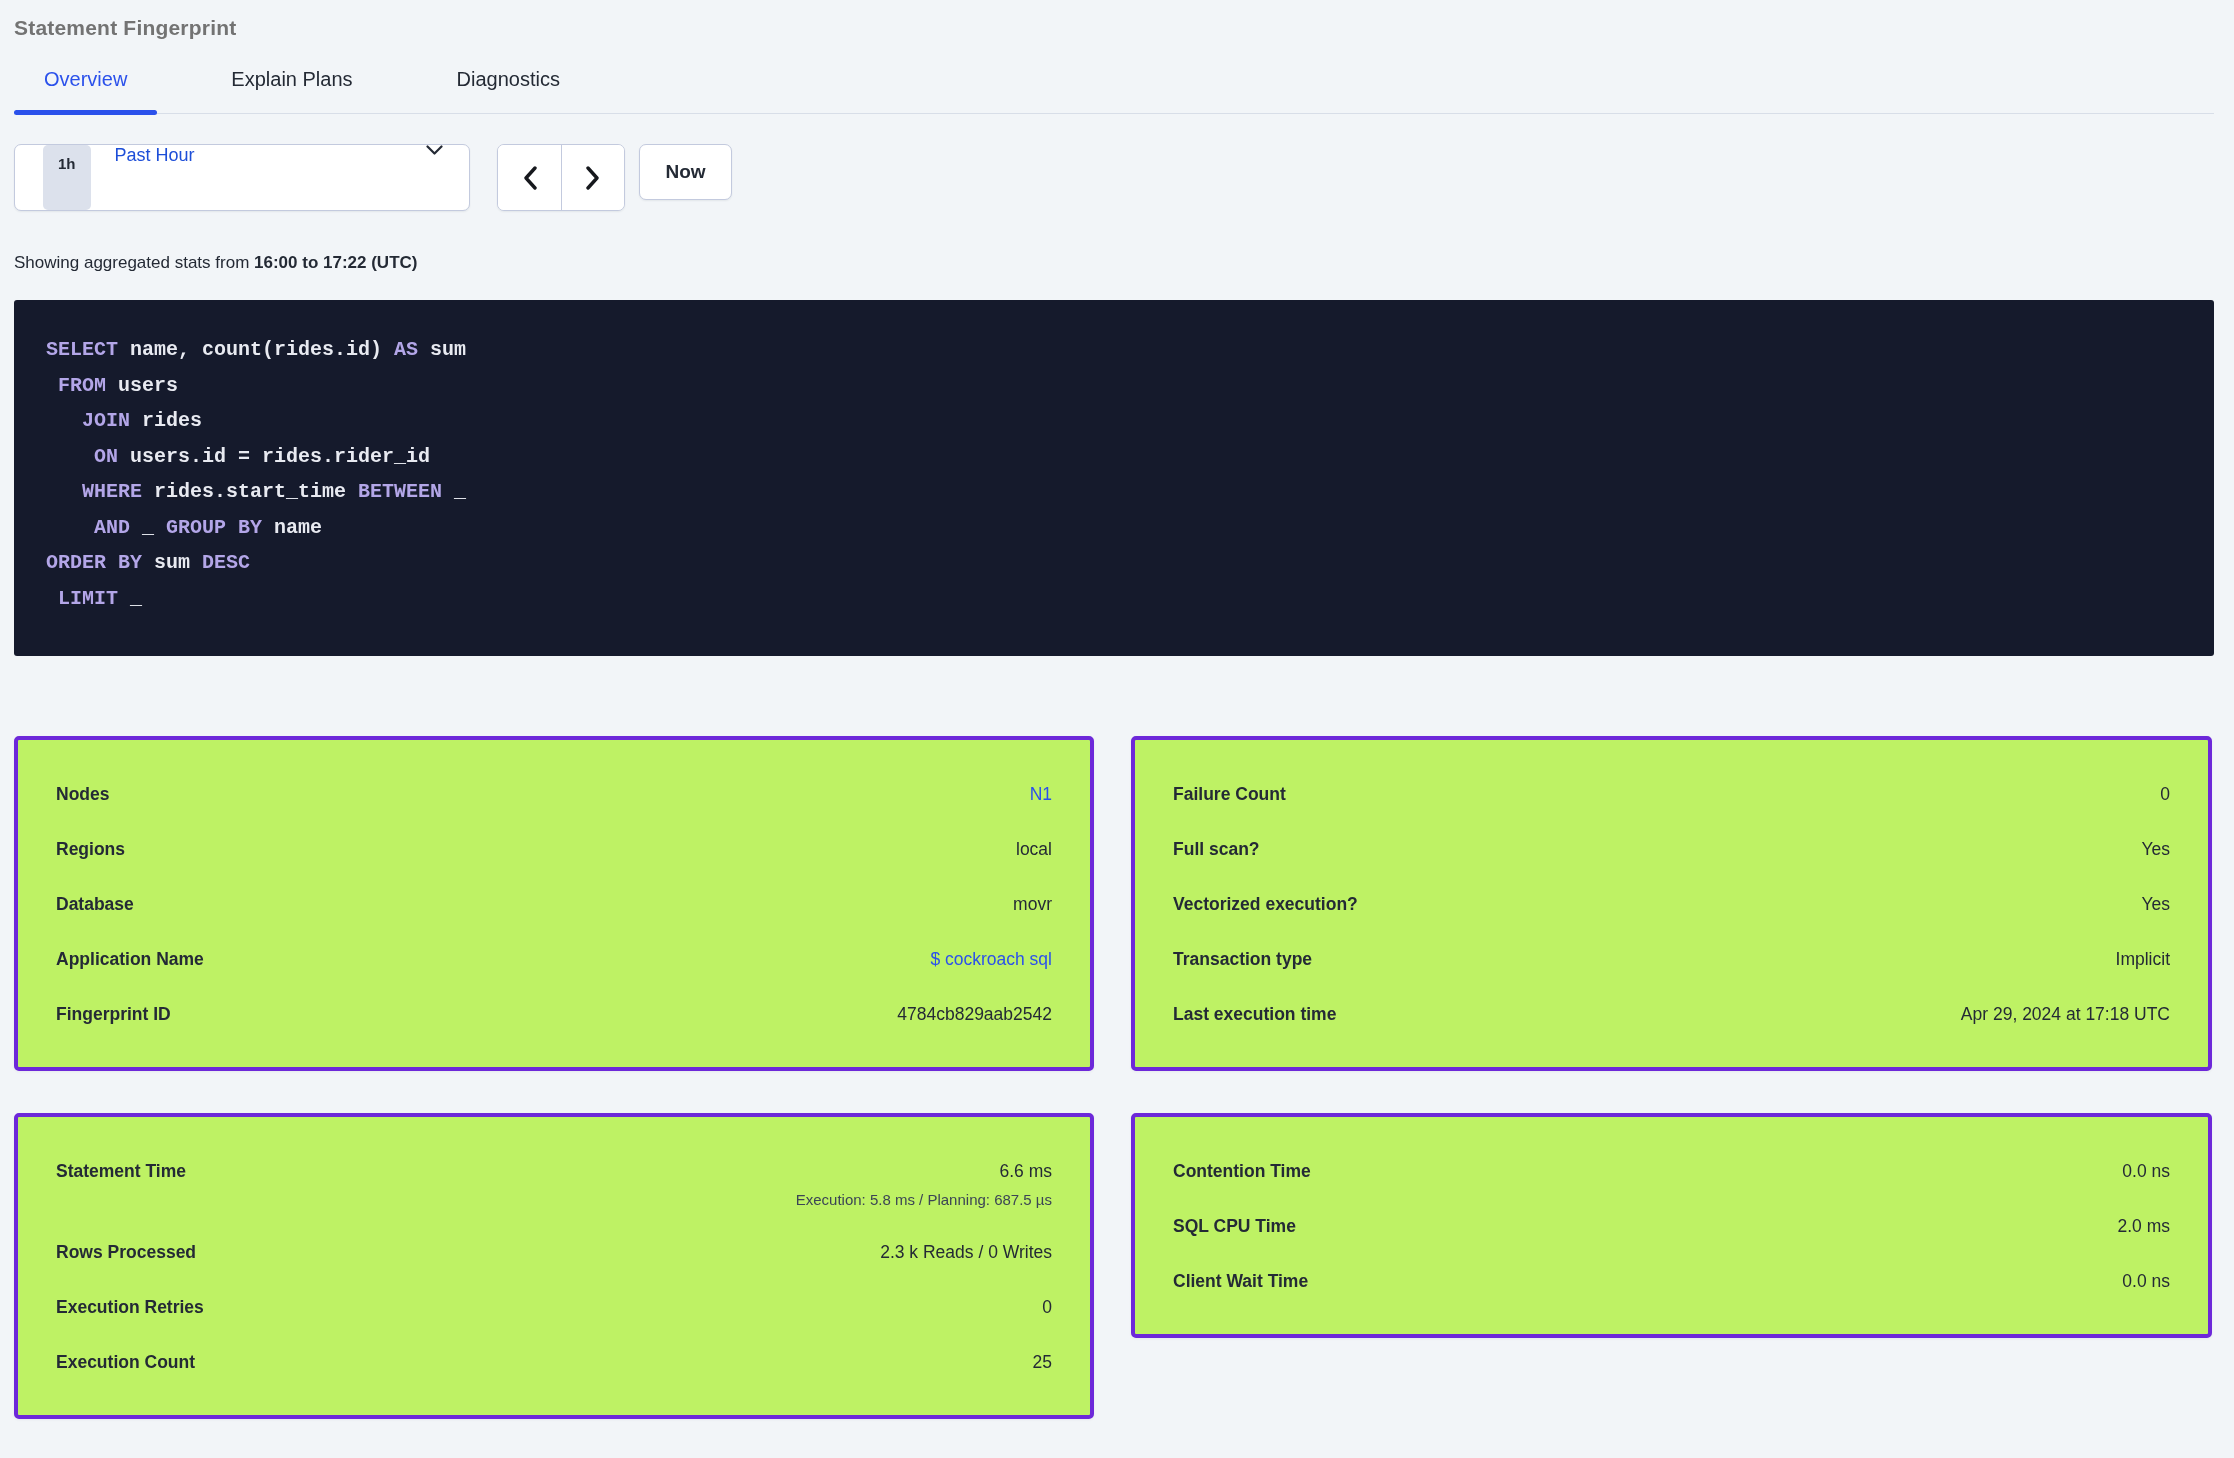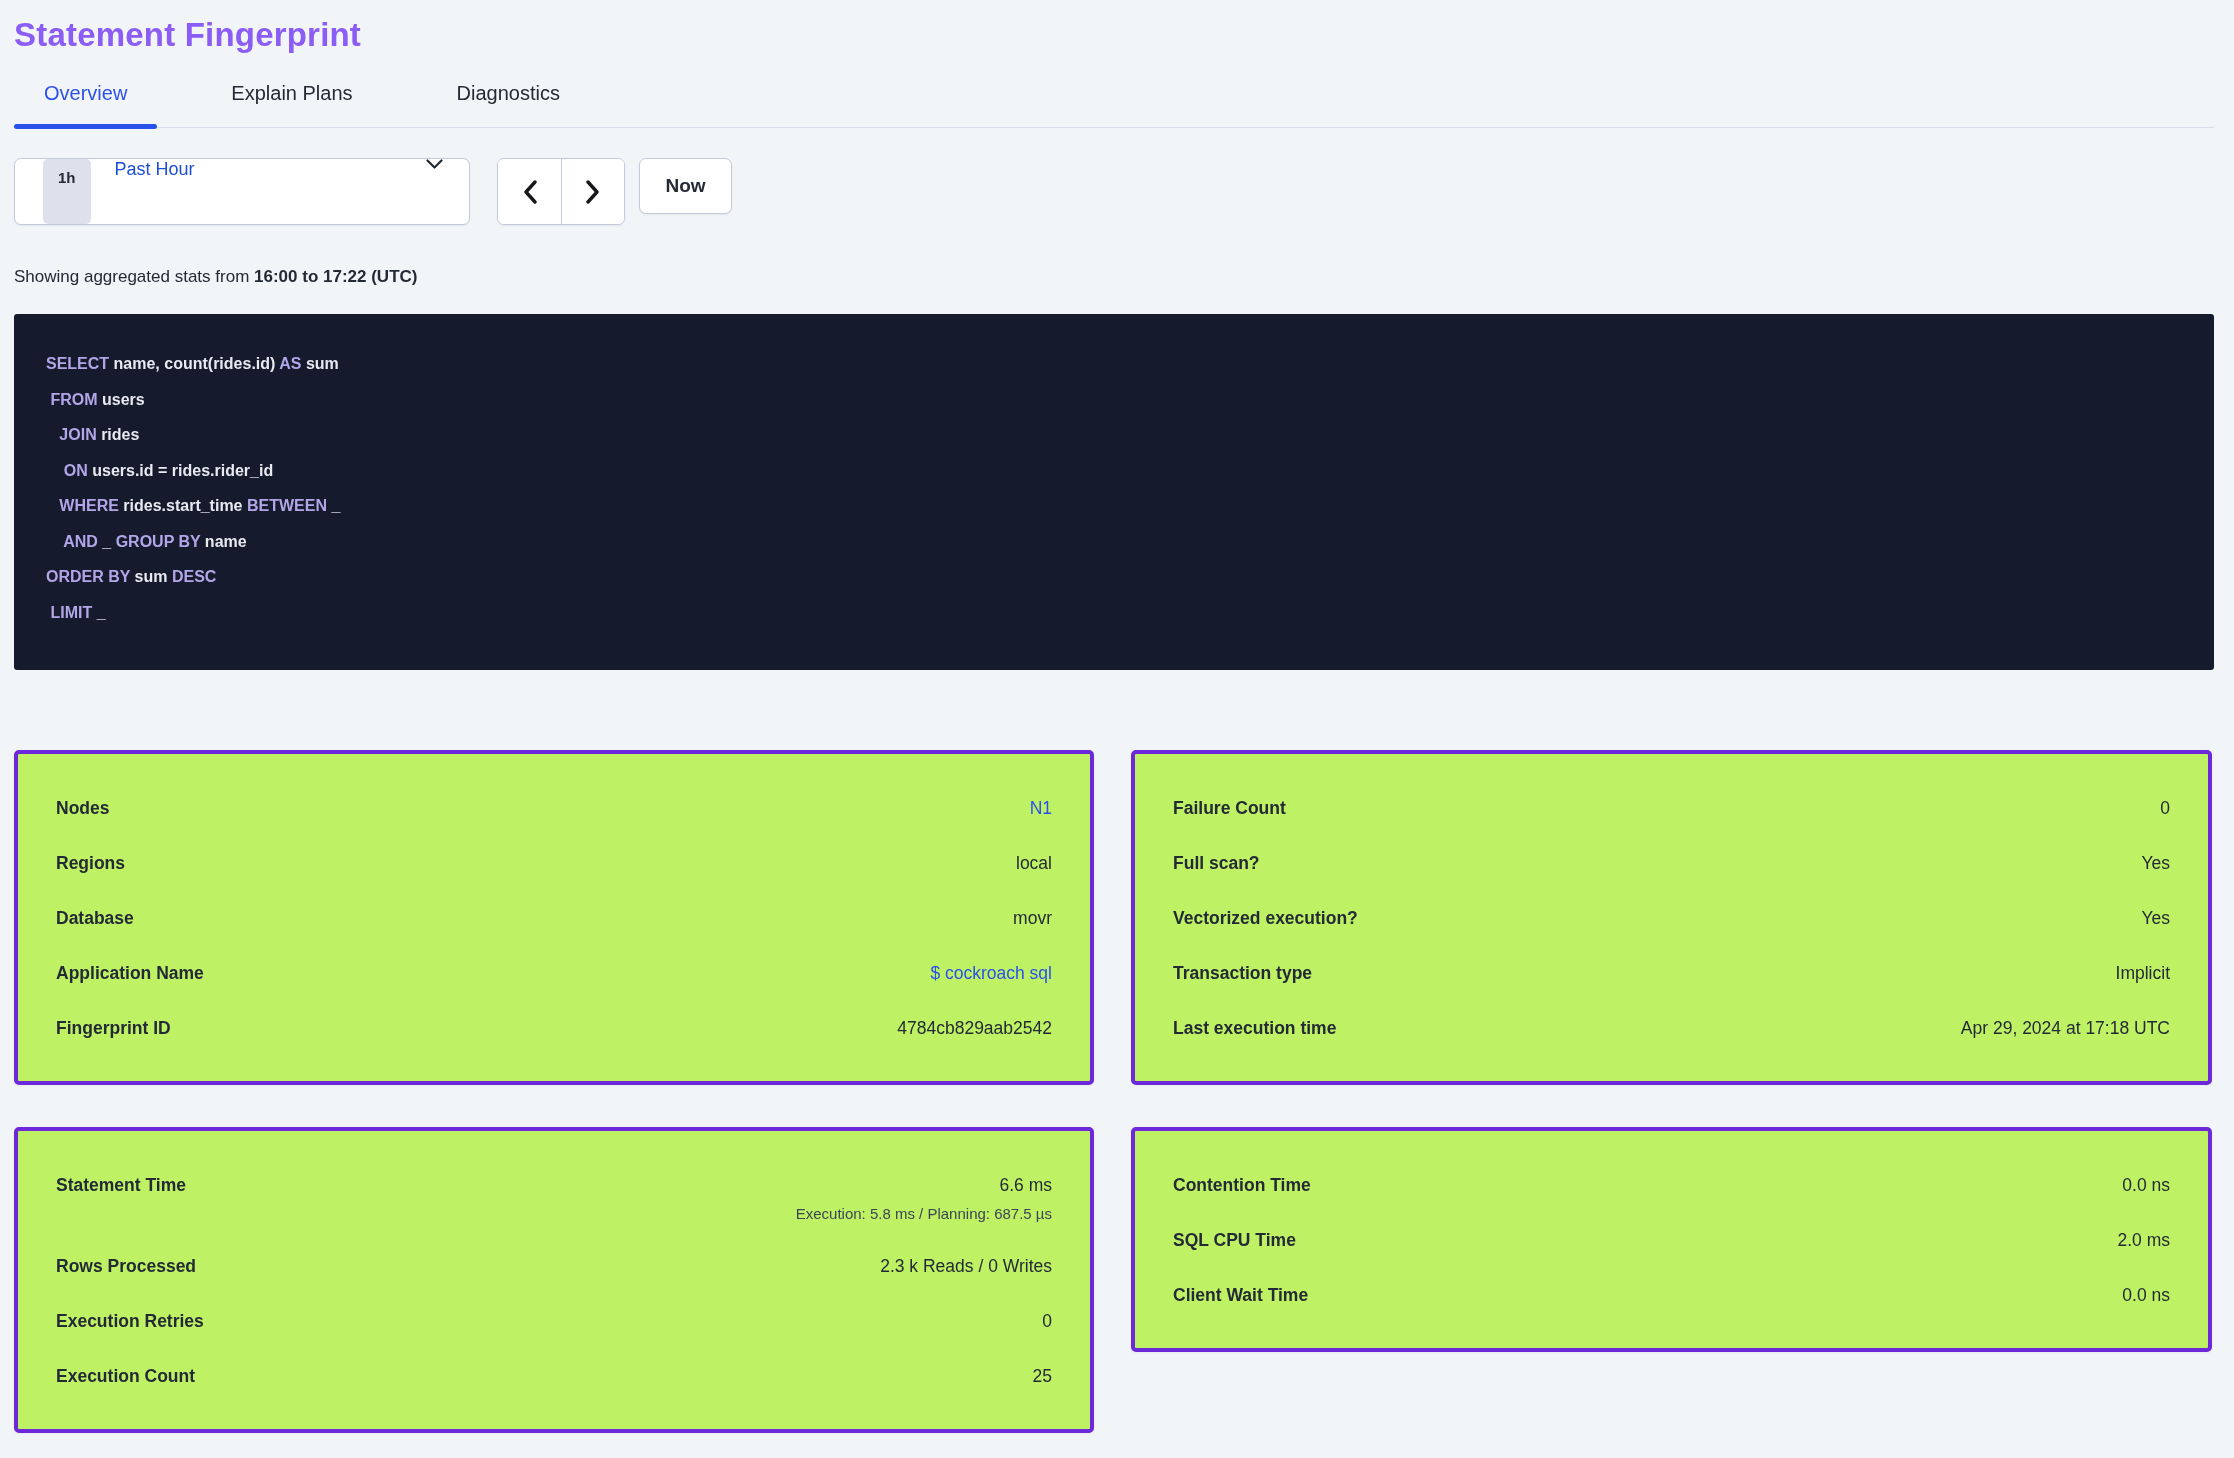--- a/index.html
+++ b/index.html
@@ -7,23 +7,23 @@
   body {
     background: #f2f5f8;
     font-family: "Liberation Sans", sans-serif;
     color: #242a35;
     overflow: hidden;
   }
   .page { padding: 16px 20px 0 14px; }
 
   
   .page-title {
-    font-size: 33px;
+    font-size: 21px;
     font-weight: 700;
-    color: #8b5cf6;
+    color: #737373;
     letter-spacing: 0.2px;
   }
 
   
   .tabs {
     margin-top: 28px;
     display: flex;
     border-bottom: 1px solid #d8dee8;
   }
   .tab {
@@ -120,22 +120,22 @@
   .stats-caption .bold { font-weight: 700; }
 
   
   .sql-box {
     margin-top: 27px;
     background: #151a2c;
     border-radius: 3px;
     padding: 32px 32px 40px 32px;
   }
   .sql-line {
-    font-family: Liberation Sans, sans-serif;
-    font-size: 16px;
+    font-family: Liberation Mono, monospace;
+    font-size: 20px;
     font-weight: 600;
     line-height: 35.5px;
     white-space: pre;
   }
   .sql-line .kw { color: #b3a6e8; }
   .sql-line .pl { color: #e8eaf1; }
 
   
   .cards-grid {
     display: grid;

